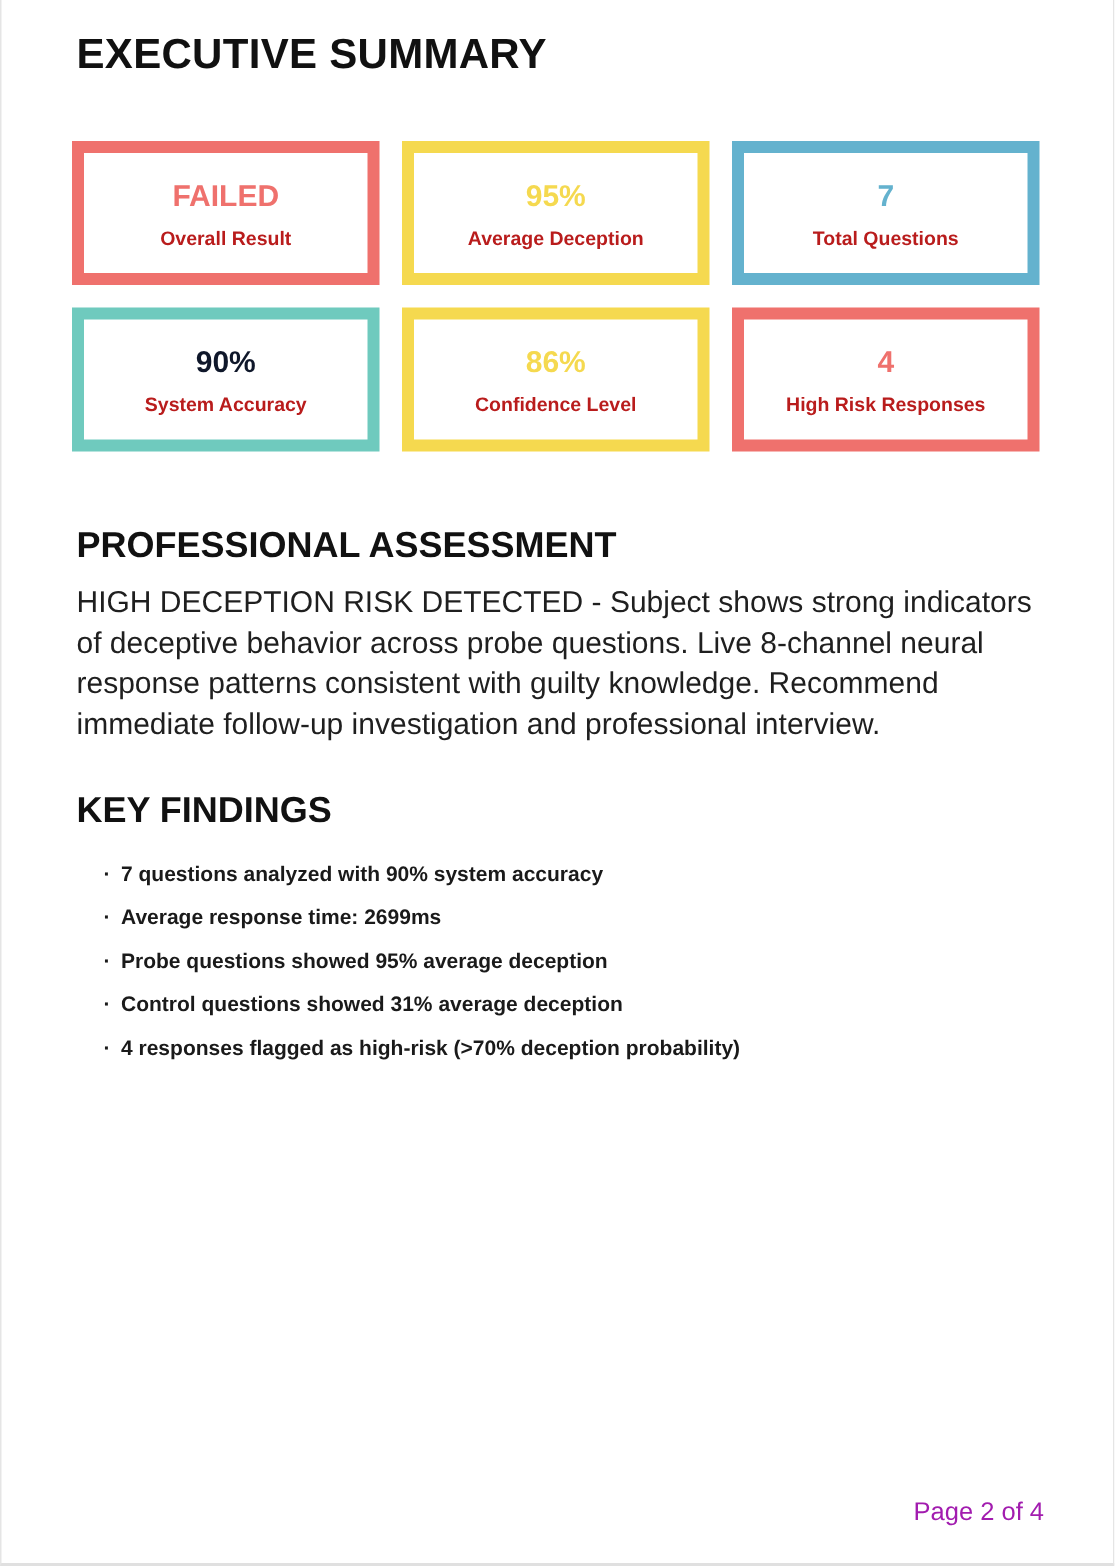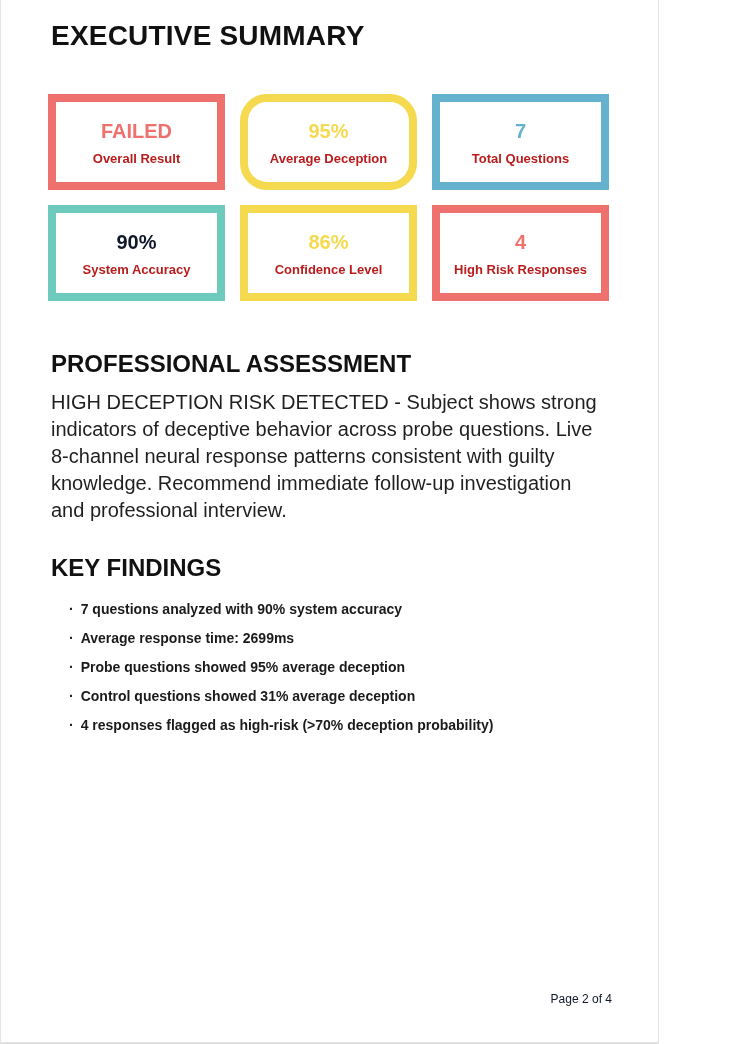--- a/index.html
+++ b/index.html
@@ -1,21 +1,21 @@
 <!DOCTYPE html>
 <html><head>
 <meta charset="utf-8">
 <style>
   * { margin: 0; padding: 0; box-sizing: border-box; }
   html, body { background: #ffffff; }
   body { font-family: "Liberation Sans", sans-serif; color: #1f1f1f; }
 
   .page {
     position: relative;
-    width: 659px;
+    width: 743px;
     height: 1044px;
     background: #ffffff;
     border-left: 1px solid #e5e5e5;
     border-right: 1px solid #e5e5e5;
     border-bottom: 2px solid #e0e0e0;
     padding: 22px 49px 0 47px;
     overflow: hidden;
   }
 
   .page-title {
@@ -99,38 +99,38 @@
   .findings-list li::before {
     content: "\00B7";
     display: inline-block;
     margin-right: 7px;
     font-weight: bold;
   }
 
   .page-footer {
     position: absolute;
     right: 46px;
-    bottom: 36px;
-    font-size: 12px;
-    color: #0f172a;
+    bottom: 24px;
+    font-size: 17px;
+    color: #a21caf;
   }
 </style>
 </head>
 <body>
 
 <div class="page">
 
   <h1 class="page-title">EXECUTIVE SUMMARY</h1>
 
   <div class="cards">
     <div class="card" style="border-color: rgb(239, 113, 109);">
       <div class="card-value" style="color: rgb(239, 113, 109);">FAILED</div>
       <div class="card-label">Overall Result</div>
     </div>
-    <div class="card" style="border-color: rgb(245, 217, 79); border-radius: 27px;">
+    <div class="card" style="border-color: rgb(245, 217, 79);">
       <div class="card-value" style="color: rgb(245, 217, 79);">95%</div>
       <div class="card-label">Average Deception</div>
     </div>
     <div class="card" style="border-color: rgb(100, 178, 206);">
       <div class="card-value" style="color: rgb(100, 178, 206);">7</div>
       <div class="card-label">Total Questions</div>
     </div>
     <div class="card" style="border-color: rgb(111, 202, 190);">
       <div class="card-value" style="color: #0f172a;">90%</div>
       <div class="card-label">System Accuracy</div>

